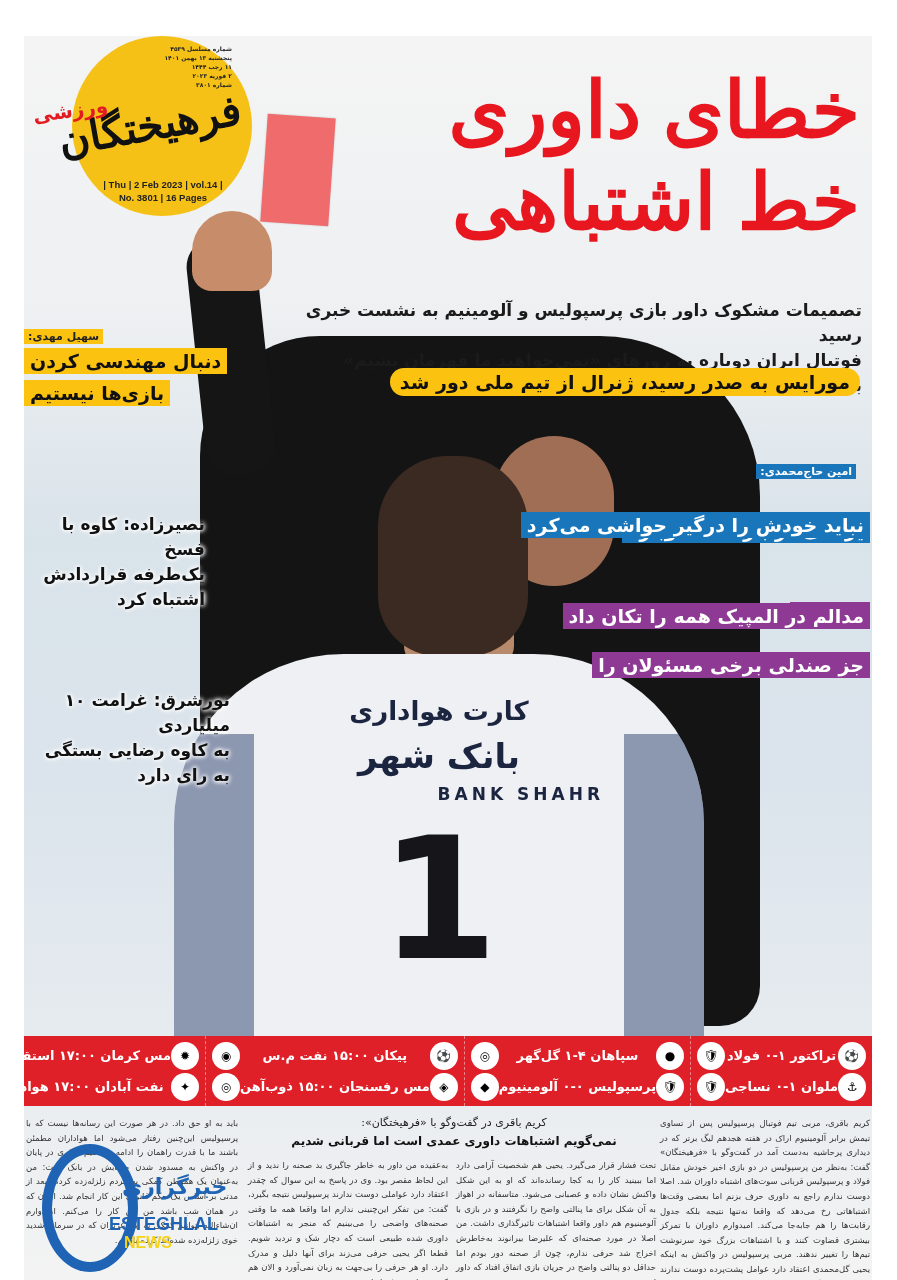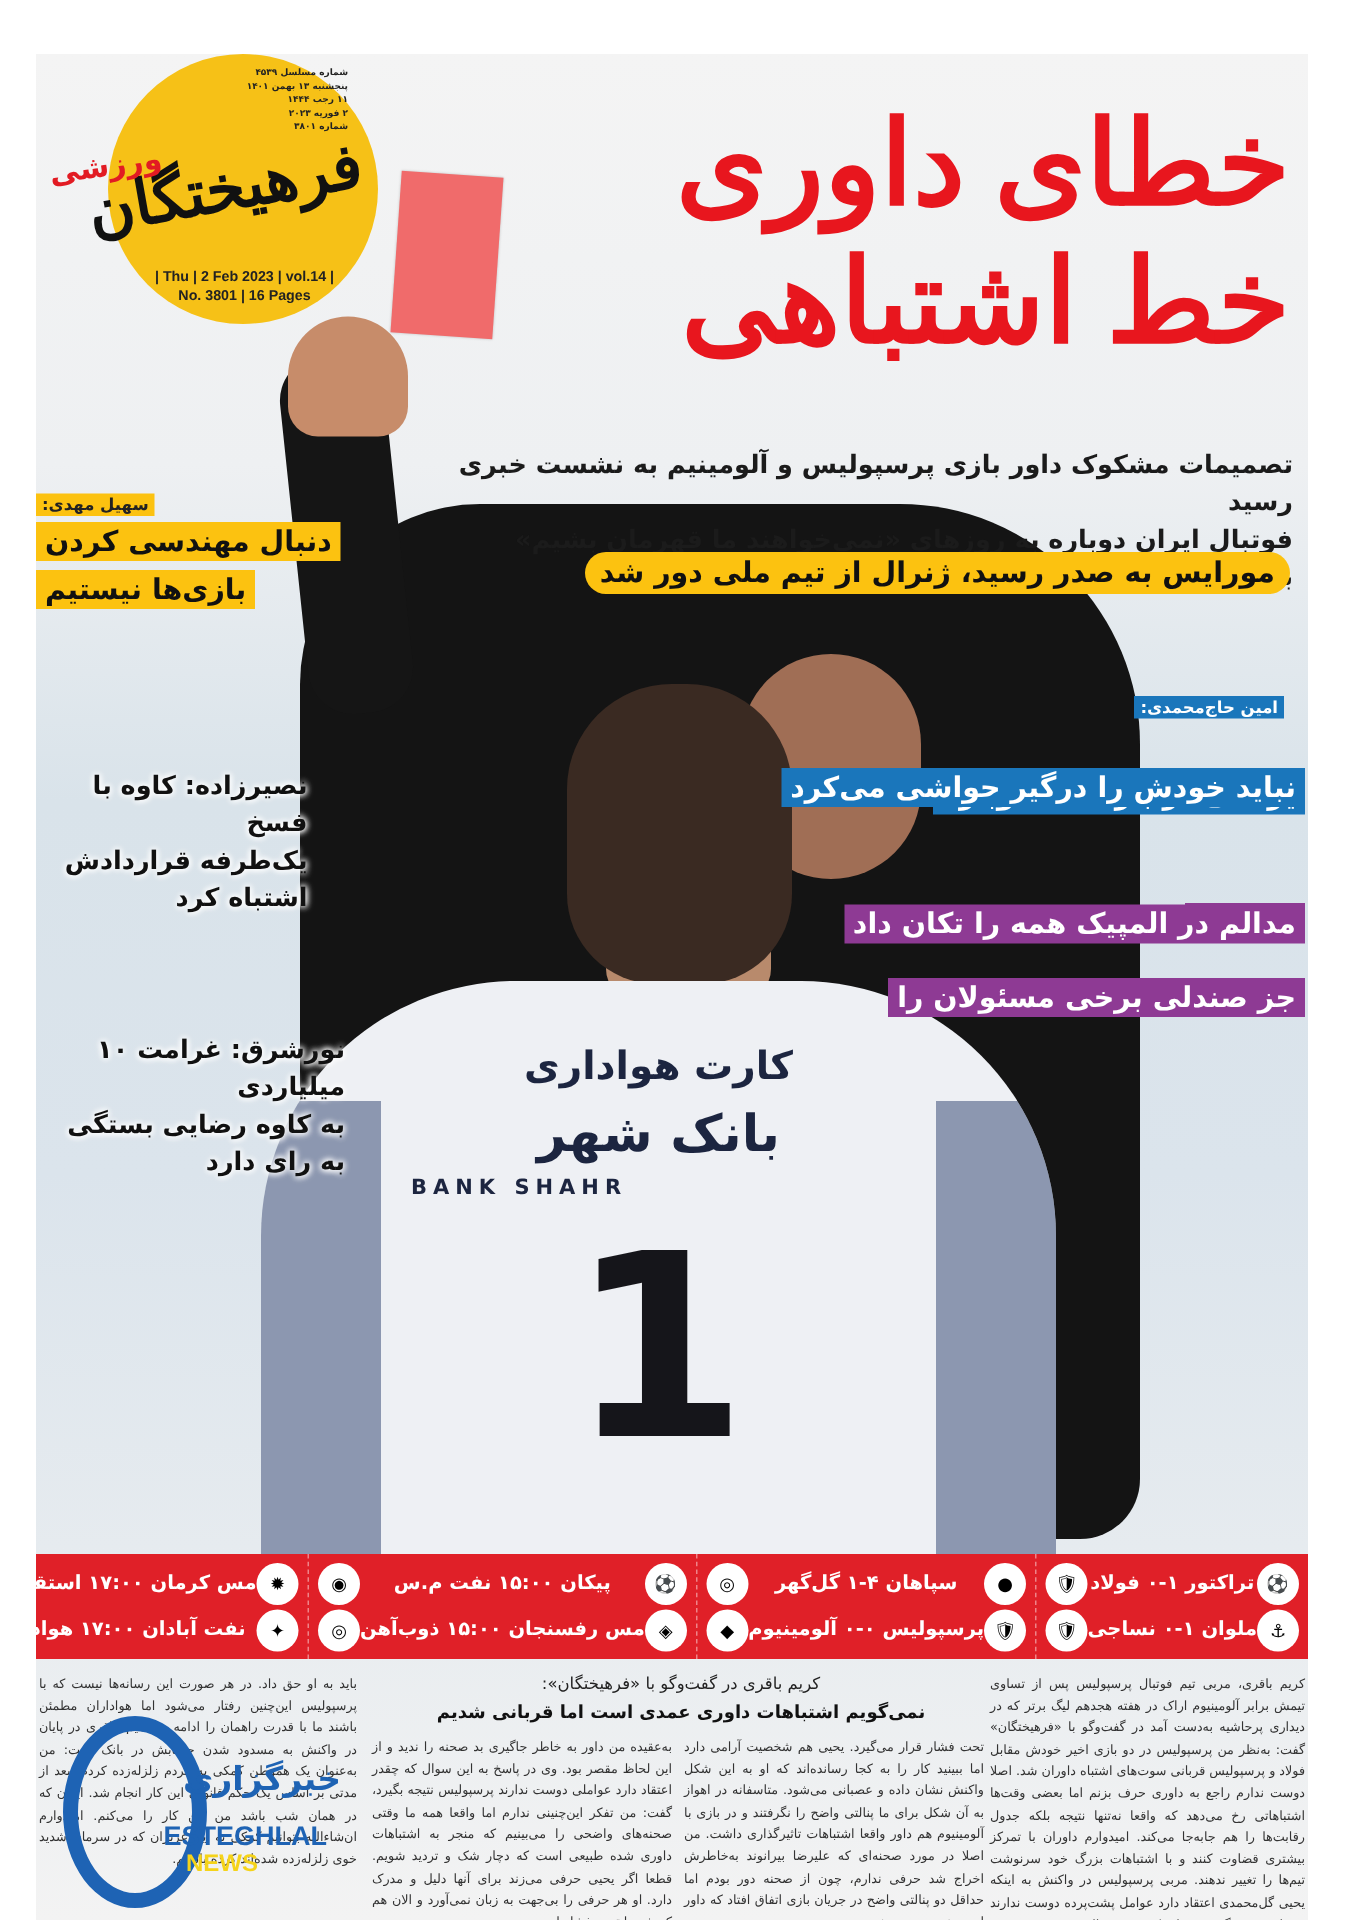--- a/index.html
+++ b/index.html
@@ -17,33 +17,33 @@
   .hand { position: absolute; left: 168px; top: 175px; width: 80px; height: 80px; background: #c78c6a; border-radius: 40px 40px 20px 20px; }
   .red-card { position: absolute; left: 240px; top: 80px; width: 68px; height: 108px; background: #f06b6b; transform: rotate(4deg); box-shadow: 0 0 2px rgba(0,0,0,.2); }
   .ref-head { position: absolute; left: 470px; top: 400px; width: 120px; height: 150px; background: #a06e55; border-radius: 60px; }
   .gk-head { position: absolute; left: 354px; top: 420px; width: 150px; height: 200px; background: #3a2a22; border-radius: 70px 70px 60px 60px; }
   .gk-neck { position: absolute; left: 380px; top: 560px; width: 110px; height: 70px; background: #b88a6c; border-radius: 20px; }
   .jersey { position: absolute; left: 150px; top: 618px; width: 530px; height: 420px; background: #eef0f4; border-radius: 170px 170px 0 0; overflow: hidden; }
   .jersey-sleeve-l { position: absolute; left: 0; top: 80px; width: 80px; height: 340px; background: #3d4e78; opacity: .55; }
   .jersey-sleeve-r { position: absolute; right: 0; top: 80px; width: 80px; height: 340px; background: #3d4e78; opacity: .55; }
   .jersey-t1 { position: absolute; left: 100px; top: 42px; width: 330px; text-align: center; font-size: 26px; font-weight: bold; color: #1c2540; }
   .jersey-t2 { position: absolute; left: 90px; top: 82px; width: 350px; text-align: center; font-size: 34px; font-weight: bold; color: #1c2540; }
-  .jersey-t3 { position: absolute; left: 100px; top: 130px; width: 330px; text-align: left; font-size: 14px; font-weight: bold; letter-spacing: 4px; color: #1c2540; direction: ltr; }
+  .jersey-t3 { position: absolute; left: 100px; top: 130px; width: 330px; text-align: right; font-size: 17px; font-weight: bold; letter-spacing: 4px; color: #1c2540; direction: ltr; }
   .jersey-num { position: absolute; left: 205px; top: 160px; width: 120px; text-align: center; font-size: 170px; font-weight: bold; color: #15151a; line-height: 1; direction: ltr; }
 
   
   .logo { position: absolute; left: 48px; top: 0; width: 180px; height: 180px; border-radius: 50%; background: #f6c117; }
   .logo-meta { position: absolute; left: 60px; top: 8px; width: 100px; font-size: 6px; line-height: 9px; text-align: right; color: #222; font-weight: bold; }
   .logo-name { position: absolute; left: 20px; top: 62px; width: 150px; text-align: center; font-family: "DejaVu Serif", serif; font-size: 42px; font-weight: bold; color: #111; transform: rotate(-10deg); }
   .logo-sub { position: absolute; left: -34px; top: 62px; width: 70px; text-align: center; font-size: 20px; font-weight: bold; color: #e21b23; transform: rotate(-8deg); }
   .logo-date { position: absolute; left: 16px; top: 142px; width: 150px; text-align: center; direction: ltr; font-family: "Liberation Sans", sans-serif; font-size: 9.5px; font-weight: bold; color: #222; line-height: 13px; }
 
   
   .headline { position: absolute; right: 12px; top: 28px; width: 540px; text-align: right; color: #e8161e;
-              font-family: Liberation Serif, serif; font-weight: bold; font-size: 78px; line-height: 92px; letter-spacing: -2px; }
+              font-family: Liberation Sans, sans-serif; font-weight: bold; font-size: 78px; line-height: 92px; letter-spacing: -2px; }
 
   .deck { position: absolute; right: 10px; top: 262px; width: 560px; text-align: right; color: #1b1b1b; font-size: 17px; font-weight: bold; line-height: 25px; }
 
   .yellow-strip { position: absolute; right: 12px; top: 332px; background: #fcc210; color: #111; font-size: 19px; font-weight: bold; padding: 3px 10px; border-radius: 14px; }
 
   .side-label { position: absolute; font-size: 11px; padding: 1px 4px; font-weight: bold; }
   .side-line { position: absolute; font-size: 19px; font-weight: bold; padding: 2px 6px; white-space: nowrap; }
 
   .y-label { background: #fcc210; color: #222; }
   .y-line  { background: #fcc210; color: #111; }

